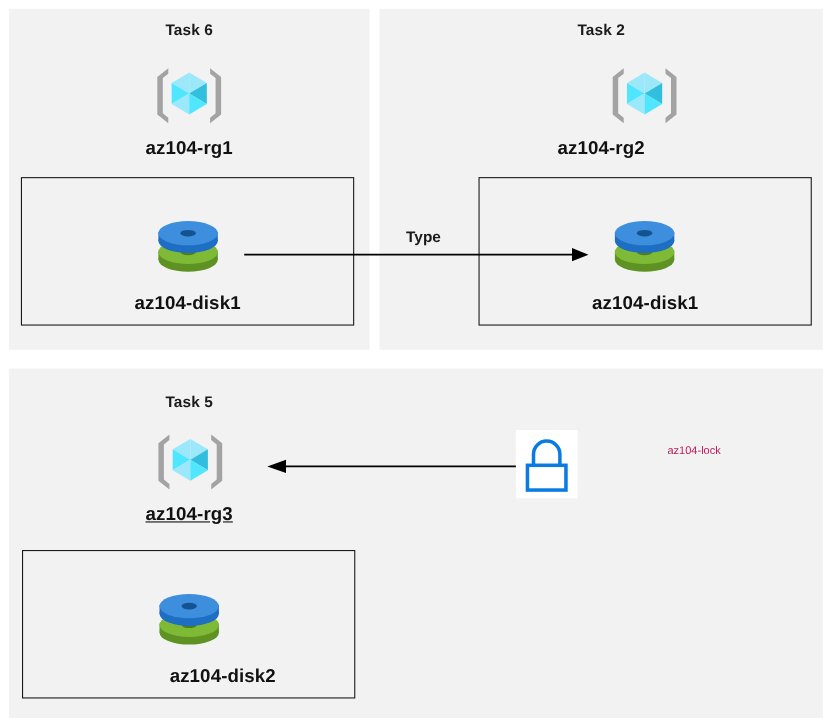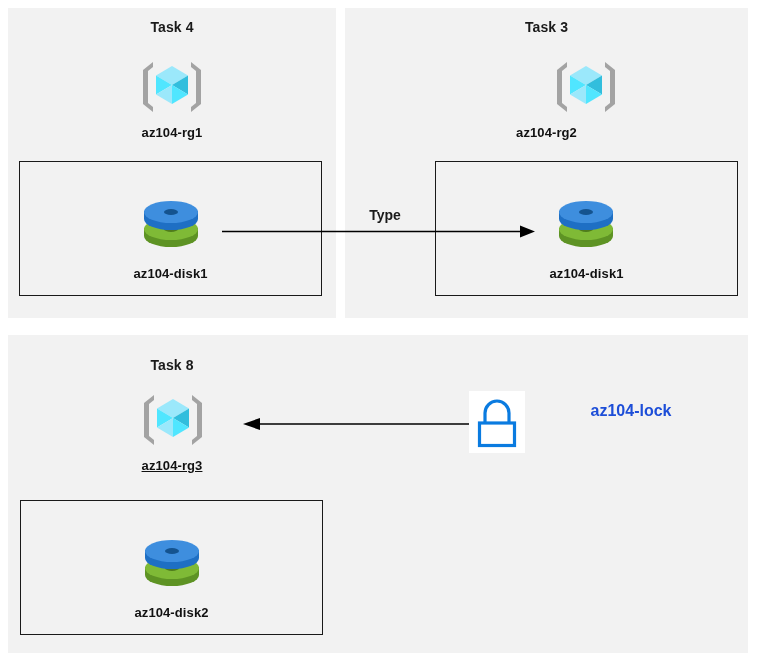--- a/index.html
+++ b/index.html
@@ -19,31 +19,31 @@
   #panel-task3{left:8px;  top:335px; width:740px; height:318px;}
 
   
   .task-title{
     position:absolute;text-align:center;
     font-size:14px;font-weight:bold;color:#1a1a1a;
     letter-spacing:.1px;white-space:nowrap;
   }
   .node-label{
     position:absolute;text-align:center;
-    font-size:13px;font-weight:bold;color:#111111;
+    font-size:17px;font-weight:bold;color:#111111;
     letter-spacing:.1px;white-space:nowrap;
   }
   .edge-label{
     position:absolute;text-align:center;
     font-size:14px;font-weight:bold;color:#1a1a1a;
     white-space:nowrap;
   }
   .lock-label{
     position:absolute;text-align:center;
-    font-size:16px;font-weight:bold;color:#1d4ed8;
+    font-size:10px;font-weight:normal;color:#be185d;
     line-height:21px;white-space:nowrap;
   }
 
   
   .inner-box{
     position:absolute;
     border:1.6px solid #1a1a1a;
     background:transparent;
     box-sizing:border-box;
   }
@@ -60,21 +60,21 @@
   
   .arrow{position:absolute;}
 </style>
 </head>
 <body>
 
 <div class="canvas">
 
   <div class="panel" id="panel-task1"></div>
 
-  <div class="task-title" style="left:8px;top:19px;width:328px;">Task 4</div>
+  <div class="task-title" style="left:8px;top:19px;width:328px;">Task 6</div>
 
   <div class="icon rg-icon" style="left:139px;top:58px;">
     <svg viewBox="0 0 66 58" width="66" height="58" xmlns="http://www.w3.org/2000/svg">
 
       <path d="M14 4 L4 12 L4 46 L14 54 L14 49 L9 45 L9 13 L14 9 Z" fill="#A3A3A3"></path>
 
       <path d="M52 4 L62 12 L62 46 L52 54 L52 49 L57 45 L57 13 L52 9 Z" fill="#A3A3A3"></path>
 
       <path d="M33 8 L17 17.5 L33 27 Z" fill="#9BE8FB"></path>
 
@@ -106,21 +106,21 @@
       <rect x="5" y="15" width="54" height="8" fill="#1E6FC4"></rect>
       <ellipse cx="32" cy="16" rx="27" ry="11" fill="#3E8EDE"></ellipse>
       <ellipse cx="32" cy="16" rx="7" ry="3" fill="#14538F"></ellipse>
     </svg>
   </div>
 
   <div class="node-label" style="left:19px;top:266px;width:303px;">az104-disk1</div>
 
   <div class="panel" id="panel-task2"></div>
 
-  <div class="task-title" style="left:345px;top:19px;width:403px;">Task 3</div>
+  <div class="task-title" style="left:345px;top:19px;width:403px;">Task 2</div>
 
   <div class="icon rg-icon" style="left:553px;top:58px;">
     <svg viewBox="0 0 66 58" width="66" height="58" xmlns="http://www.w3.org/2000/svg">
       <path d="M14 4 L4 12 L4 46 L14 54 L14 49 L9 45 L9 13 L14 9 Z" fill="#A3A3A3"></path>
       <path d="M52 4 L62 12 L62 46 L52 54 L52 49 L57 45 L57 13 L52 9 Z" fill="#A3A3A3"></path>
       <path d="M33 8 L17 17.5 L33 27 Z" fill="#9BE8FB"></path>
       <path d="M33 8 L49 17.5 L33 27 Z" fill="#9BE8FB"></path>
       <path d="M17 17.5 L17 36.5 L33 27 Z" fill="#50E6FF"></path>
       <path d="M49 17.5 L49 36.5 L33 27 Z" fill="#32BEDD"></path>
       <path d="M17 36.5 L33 46 L33 27 Z" fill="#9BE8FB"></path>
@@ -149,21 +149,21 @@
 
   <svg class="arrow" style="left:220px;top:218px;" width="320" height="28" xmlns="http://www.w3.org/2000/svg">
     <line x1="2" y1="13.5" x2="302" y2="13.5" stroke="#000000" stroke-width="1.6"></line>
     <path d="M300 7.5 L315 13.5 L300 19.5 Z" fill="#000000"></path>
   </svg>
 
   <div class="edge-label" style="left:330px;top:207px;width:110px;">Type</div>
 
   <div class="panel" id="panel-task3"></div>
 
-  <div class="task-title" style="left:8px;top:357px;width:328px;">Task 8</div>
+  <div class="task-title" style="left:8px;top:357px;width:328px;">Task 5</div>
 
   <div class="icon rg-icon" style="left:140px;top:391px;">
     <svg viewBox="0 0 66 58" width="66" height="58" xmlns="http://www.w3.org/2000/svg">
       <path d="M14 4 L4 12 L4 46 L14 54 L14 49 L9 45 L9 13 L14 9 Z" fill="#A3A3A3"></path>
       <path d="M52 4 L62 12 L62 46 L52 54 L52 49 L57 45 L57 13 L52 9 Z" fill="#A3A3A3"></path>
       <path d="M33 8 L17 17.5 L33 27 Z" fill="#9BE8FB"></path>
       <path d="M33 8 L49 17.5 L33 27 Z" fill="#9BE8FB"></path>
       <path d="M17 17.5 L17 36.5 L33 27 Z" fill="#50E6FF"></path>
       <path d="M49 17.5 L49 36.5 L33 27 Z" fill="#32BEDD"></path>
       <path d="M17 36.5 L33 46 L33 27 Z" fill="#9BE8FB"></path>
@@ -181,21 +181,21 @@
       <rect x="5" y="32" width="54" height="8" fill="#5E9324"></rect>
       <ellipse cx="32" cy="33" rx="27" ry="11" fill="#7FBA36"></ellipse>
       <ellipse cx="32" cy="33" rx="7" ry="3" fill="#4F7C1C"></ellipse>
       <ellipse cx="32" cy="23" rx="27" ry="11" fill="#1E6FC4"></ellipse>
       <rect x="5" y="15" width="54" height="8" fill="#1E6FC4"></rect>
       <ellipse cx="32" cy="16" rx="27" ry="11" fill="#3E8EDE"></ellipse>
       <ellipse cx="32" cy="16" rx="7" ry="3" fill="#14538F"></ellipse>
     </svg>
   </div>
 
-  <div class="node-label" style="left:20px;top:605px;width:303px;">az104-disk2</div>
+  <div class="node-label" style="left:20px;top:605px;width:303px;padding-left:31px;">az104-disk2</div>
 
   <svg class="arrow" style="left:240px;top:411px;" width="232" height="26" xmlns="http://www.w3.org/2000/svg">
     <line x1="18" y1="13" x2="230" y2="13" stroke="#000000" stroke-width="1.6"></line>
     <path d="M20 7 L3 13 L20 19 Z" fill="#000000"></path>
   </svg>
 
   <div class="icon lock-icon" style="left:469px;top:391px;">
     <svg viewBox="0 0 56 62" width="56" height="62" xmlns="http://www.w3.org/2000/svg">
       <rect x="0" y="0" width="56" height="62" fill="#ffffff"></rect>
 

